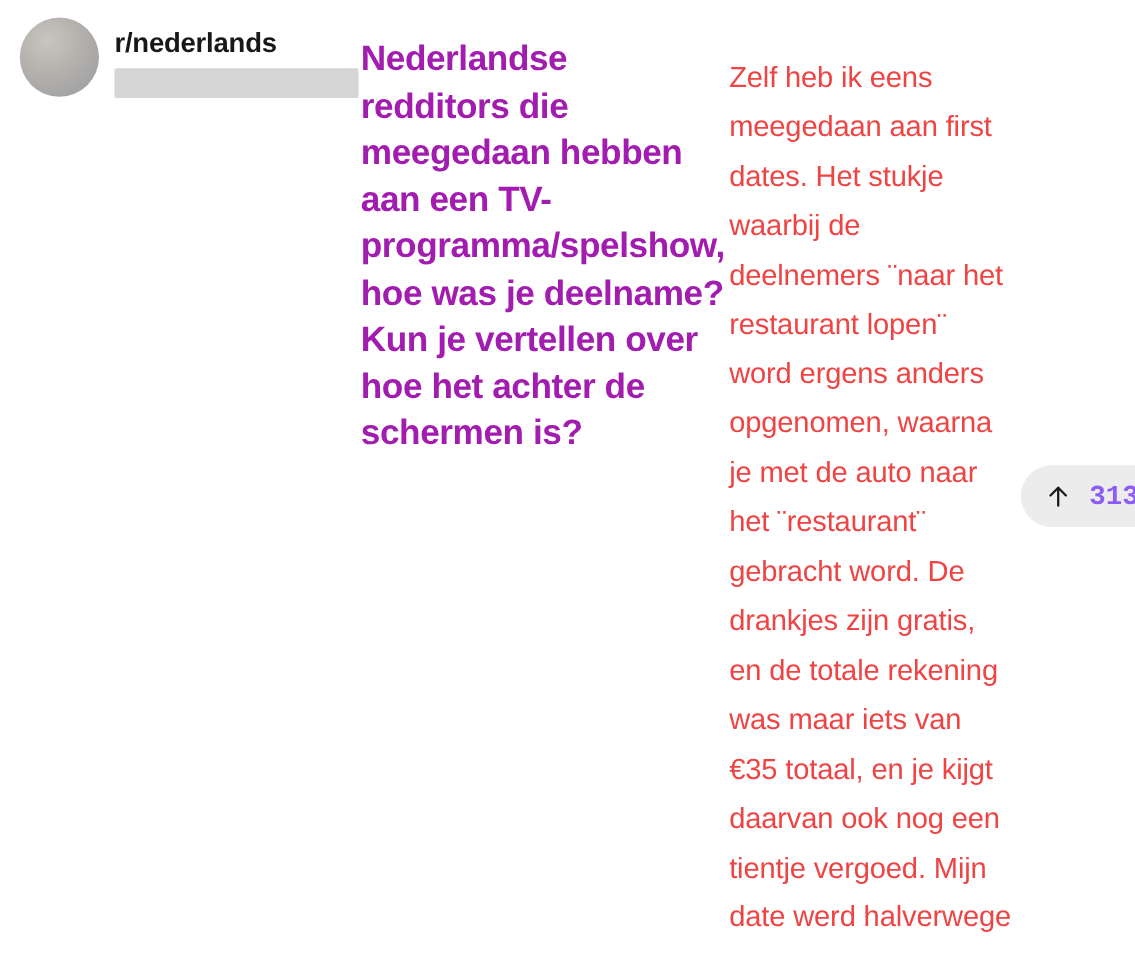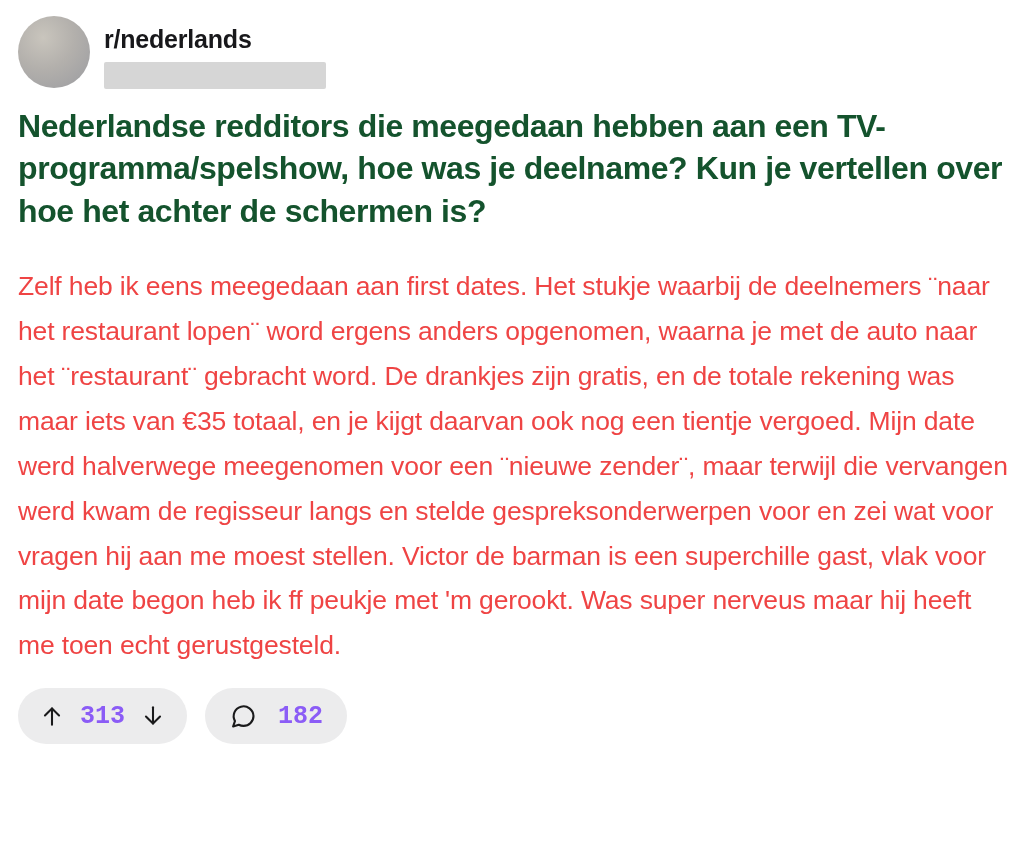--- a/index.html
+++ b/index.html
@@ -14,21 +14,21 @@
     color: #1a1a1b;
     overflow: hidden;
   }
 
   .post {
     width: 1032px;
     height: 866px;
     box-sizing: border-box;
     padding: 16px 16px 0 16px;
     display: flex;
-    flex-direction: column;
+    flex-direction: row;
     border-radius: 13px;
   }
 
   
   .post-header {
     display: flex;
     align-items: flex-start;
     gap: 14px;
     padding-left: 2px;
   }
@@ -58,21 +58,21 @@
     background: #d6d6d6;
     border-radius: 2px;
   }
 
   
   .post-title {
     margin: 16px 0 0 0;
     font-size: 32px;
     line-height: 1.33;
     font-weight: bold;
-    color: #14532d;
+    color: #a21caf;
     letter-spacing: -0.4px;
     padding: 0 2px;
   }
 
   
   .post-body {
     margin-top: 32px;
     font-size: 26.5px;
     line-height: 1.695;
     color: #ef4444;

